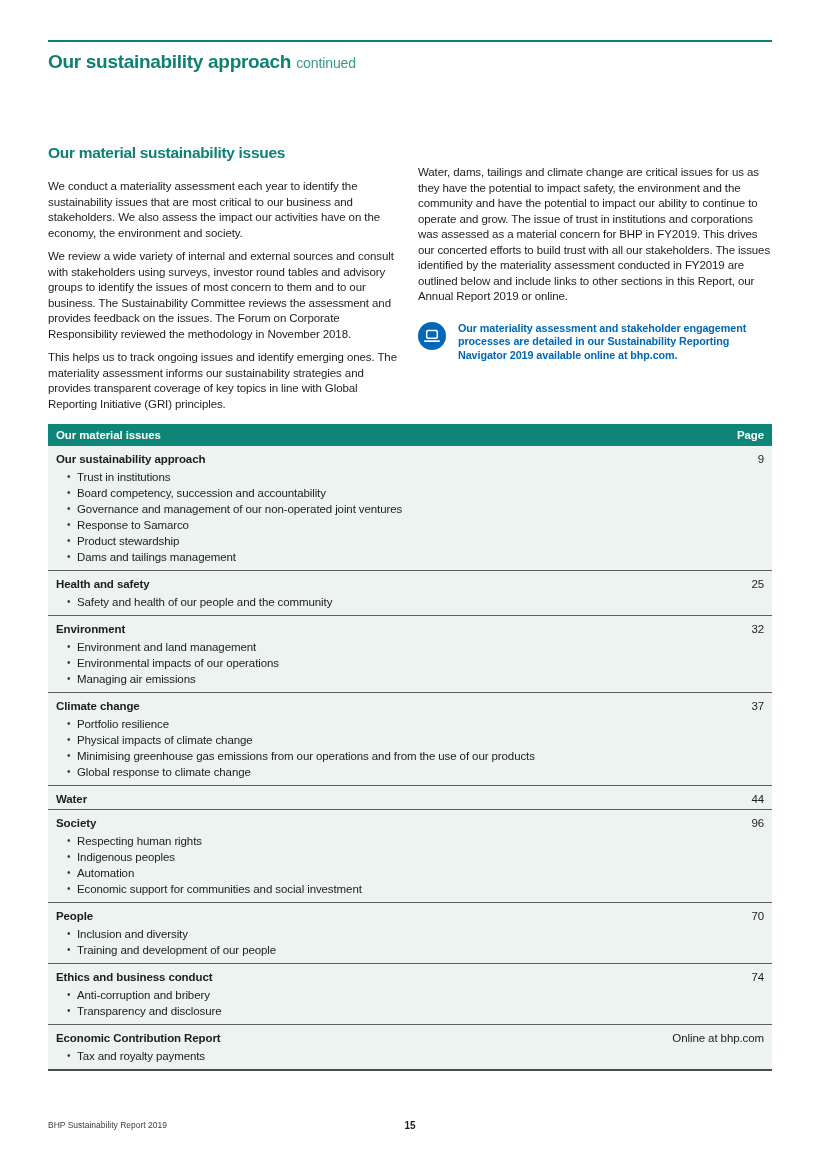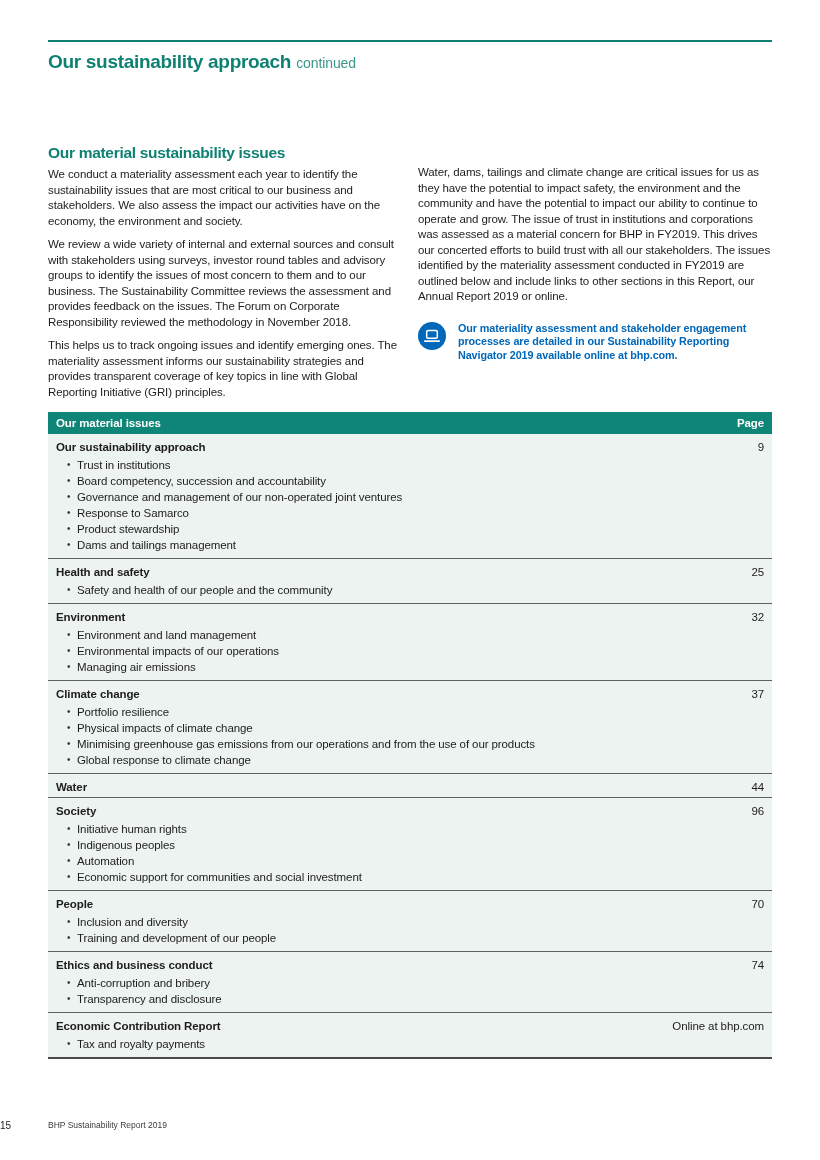--- a/index.html
+++ b/index.html
@@ -51,21 +51,21 @@
     font-weight: bold;
     color: #0E8173;
     letter-spacing: -0.3px;
   }
   .body-text {
     font-size: 11.5px;
     line-height: 15.5px;
     letter-spacing: -0.1px;
     color: #1d1d1b;
   }
-  .col-left .body-text { margin-top: 4px; }
+  .col-left .body-text { margin-top: 16px; }
   .col-left .body-text + .body-text { margin-top: 8px; }
   .col-right .body-text { margin-top: 22px; }
   .callout {
     margin-top: 17px;
     display: flex;
     align-items: flex-start;
   }
   .callout .icon-wrap { flex: 0 0 28px; }
   .callout-text {
     margin-left: 12px;
@@ -137,23 +137,23 @@
     position: absolute;
     left: 48px;
     font-size: 8.5px;
     color: #3c3c3b;
     letter-spacing: 0;
   }
   .footer .page-number {
     position: absolute;
     left: 0;
     right: 0;
-    text-align: left;
+    text-align: center;
     font-size: 10px;
-    font-weight: normal;
+    font-weight: bold;
     color: #1d1d1b;
   }
 </style>
 </head>
 <body>
 
 <div class="page">
   <div class="content">
 
     <div class="top-rule"></div>
@@ -239,21 +239,21 @@
               <span class="ttitle">Water</span>
               <span class="tpage">44</span>
             </div>
           </div>
           <div class="tsec">
             <div class="trow">
               <span class="ttitle">Society</span>
               <span class="tpage">96</span>
             </div>
             <ul class="tlist">
-              <li>Initiative human rights</li>
+              <li>Respecting human rights</li>
               <li>Indigenous peoples</li>
               <li>Automation</li>
               <li>Economic support for communities and social investment</li>
             </ul>
           </div>
           <div class="tsec">
             <div class="trow">
               <span class="ttitle">People</span>
               <span class="tpage">70</span>
             </div>

